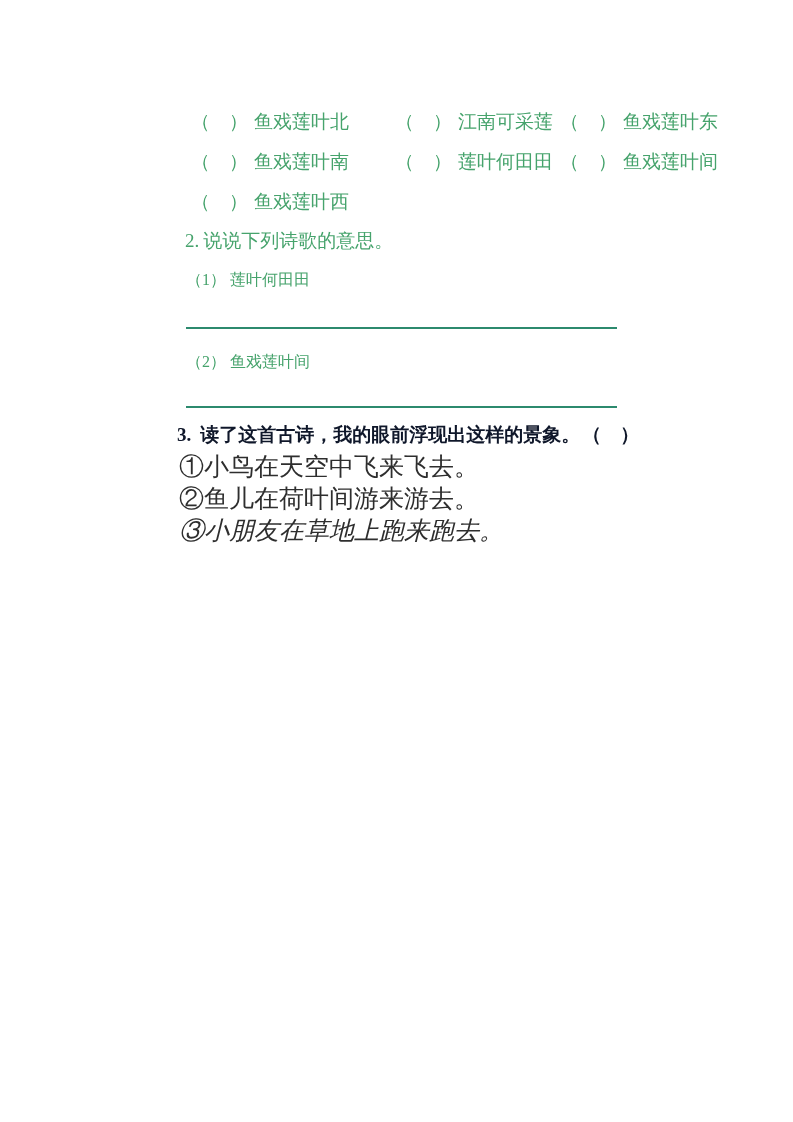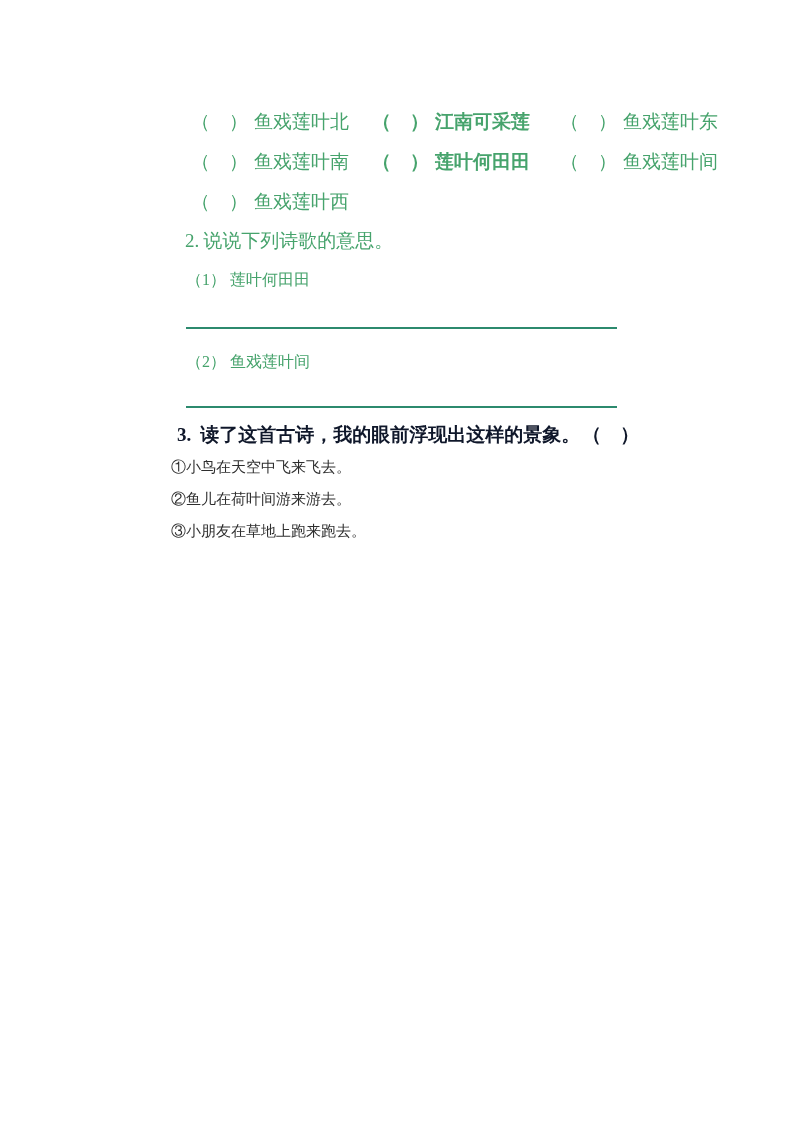--- a/index.html
+++ b/index.html
@@ -24,21 +24,21 @@
     height: 22px;
     font-size: 19px;
     line-height: 22px;
     color: #46a36c;
     white-space: nowrap;
   }
   .match-cell { position: absolute; top: 0; }
   .match-cell .blank { letter-spacing: 0; }
   .match-cell .label { margin-left: 6px; }
   .cell-pos-0 { left: 162px; }
-  .cell-pos-1 { left: 343px; font-weight: bold; }
+  .cell-pos-1 { left: 366px; }
   .cell-pos-2 { left: 531px; }
   
   .q2-heading {
     position: absolute;
     left: 156px;
     top: 230px;
     font-size: 19px;
     line-height: 22px;
     color: #46a36c;
     white-space: nowrap;
@@ -72,29 +72,29 @@
     font-size: 19px;
     line-height: 22px;
     font-weight: bold;
     color: #0f172a;
     white-space: nowrap;
   }
   .q3-heading .q-num { margin-right: 9px; }
   .q3-heading .answer-blank { margin-left: 2px; }
   .q3-option {
     position: absolute;
-    left: 142px;
-    font-size: 15px;
+    left: 150px;
+    font-size: 25px;
     line-height: 22px;
     color: #2e2e2e;
     white-space: nowrap;
   }
   .q3-option-0 { top: 456px; }
   .q3-option-1 { top: 488px; }
-  .q3-option-2 { top: 520px; }
+  .q3-option-2 { top: 520px; font-style: italic; }
 </style>
 </head>
 <body>
 
 <div class="page">
 
   <div class="match-row" style="top:111px">
     <span class="match-cell cell-pos-0">
       <span class="blank">（　）</span><span class="label">鱼戏莲叶北</span>
     </span>

